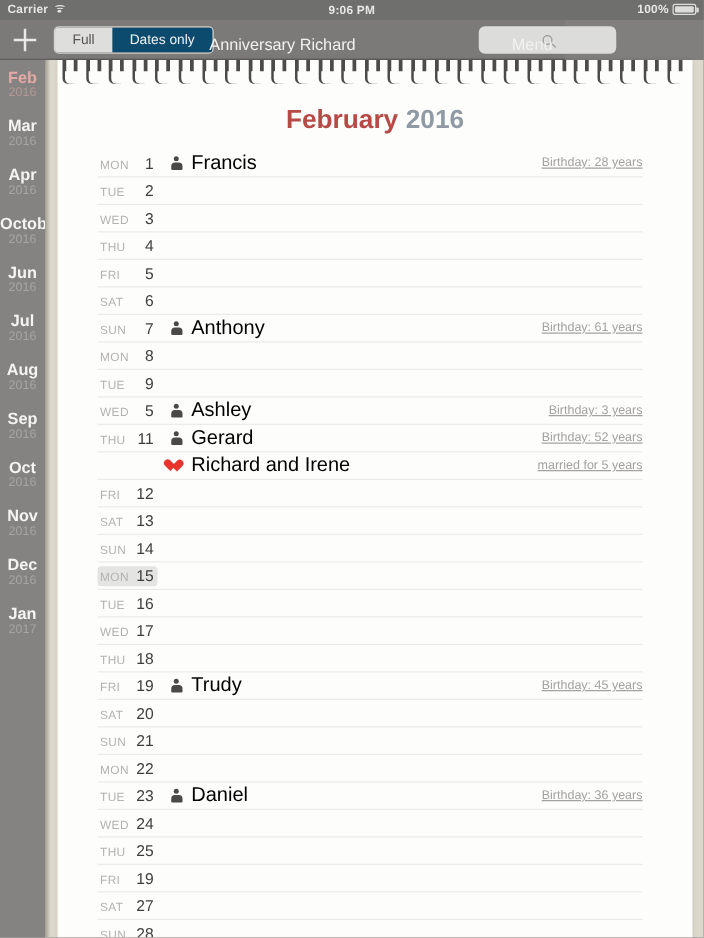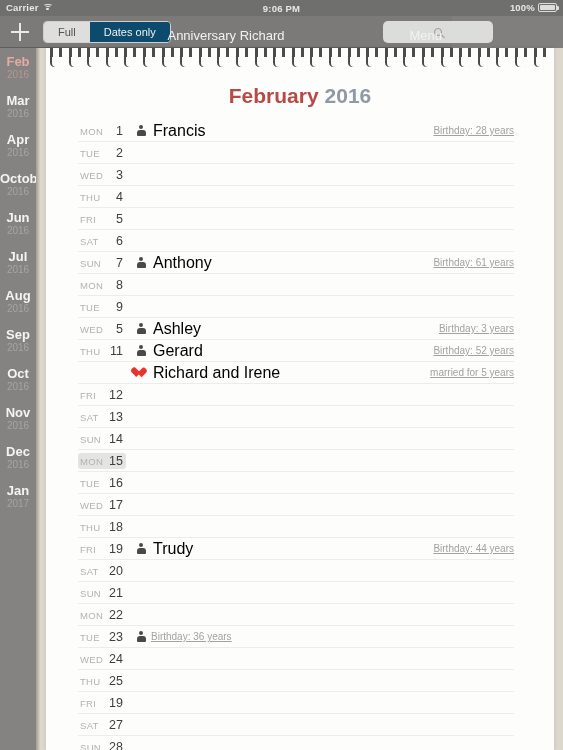--- a/index.html
+++ b/index.html
@@ -476,21 +476,21 @@
       </div>
       <div class="row">
         <div class="daybox">
           <div class="dow">FRI</div>
           <div class="dnum">19</div>
         </div>
         <div class="ev-icon">
           <span class="person"></span>
         </div>
         <div class="ev-name">Trudy</div>
-        <div class="ev-note">Birthday: 44 years</div>
+        <div class="ev-note">Birthday: 45 years</div>
       </div>
       <div class="row">
         <div class="daybox">
           <div class="dow">SAT</div>
           <div class="dnum">20</div>
         </div>
         <div class="ev-icon"></div>
         <div class="ev-name"></div>
         <div class="ev-note"></div>
       </div>
@@ -513,20 +513,21 @@
         <div class="ev-note"></div>
       </div>
       <div class="row">
         <div class="daybox">
           <div class="dow">TUE</div>
           <div class="dnum">23</div>
         </div>
         <div class="ev-icon">
           <span class="person"></span>
         </div>
+        <div class="ev-name">Daniel</div>
         <div class="ev-note">Birthday: 36 years</div>
       </div>
       <div class="row">
         <div class="daybox">
           <div class="dow">WED</div>
           <div class="dnum">24</div>
         </div>
         <div class="ev-icon"></div>
         <div class="ev-name"></div>
         <div class="ev-note"></div>

